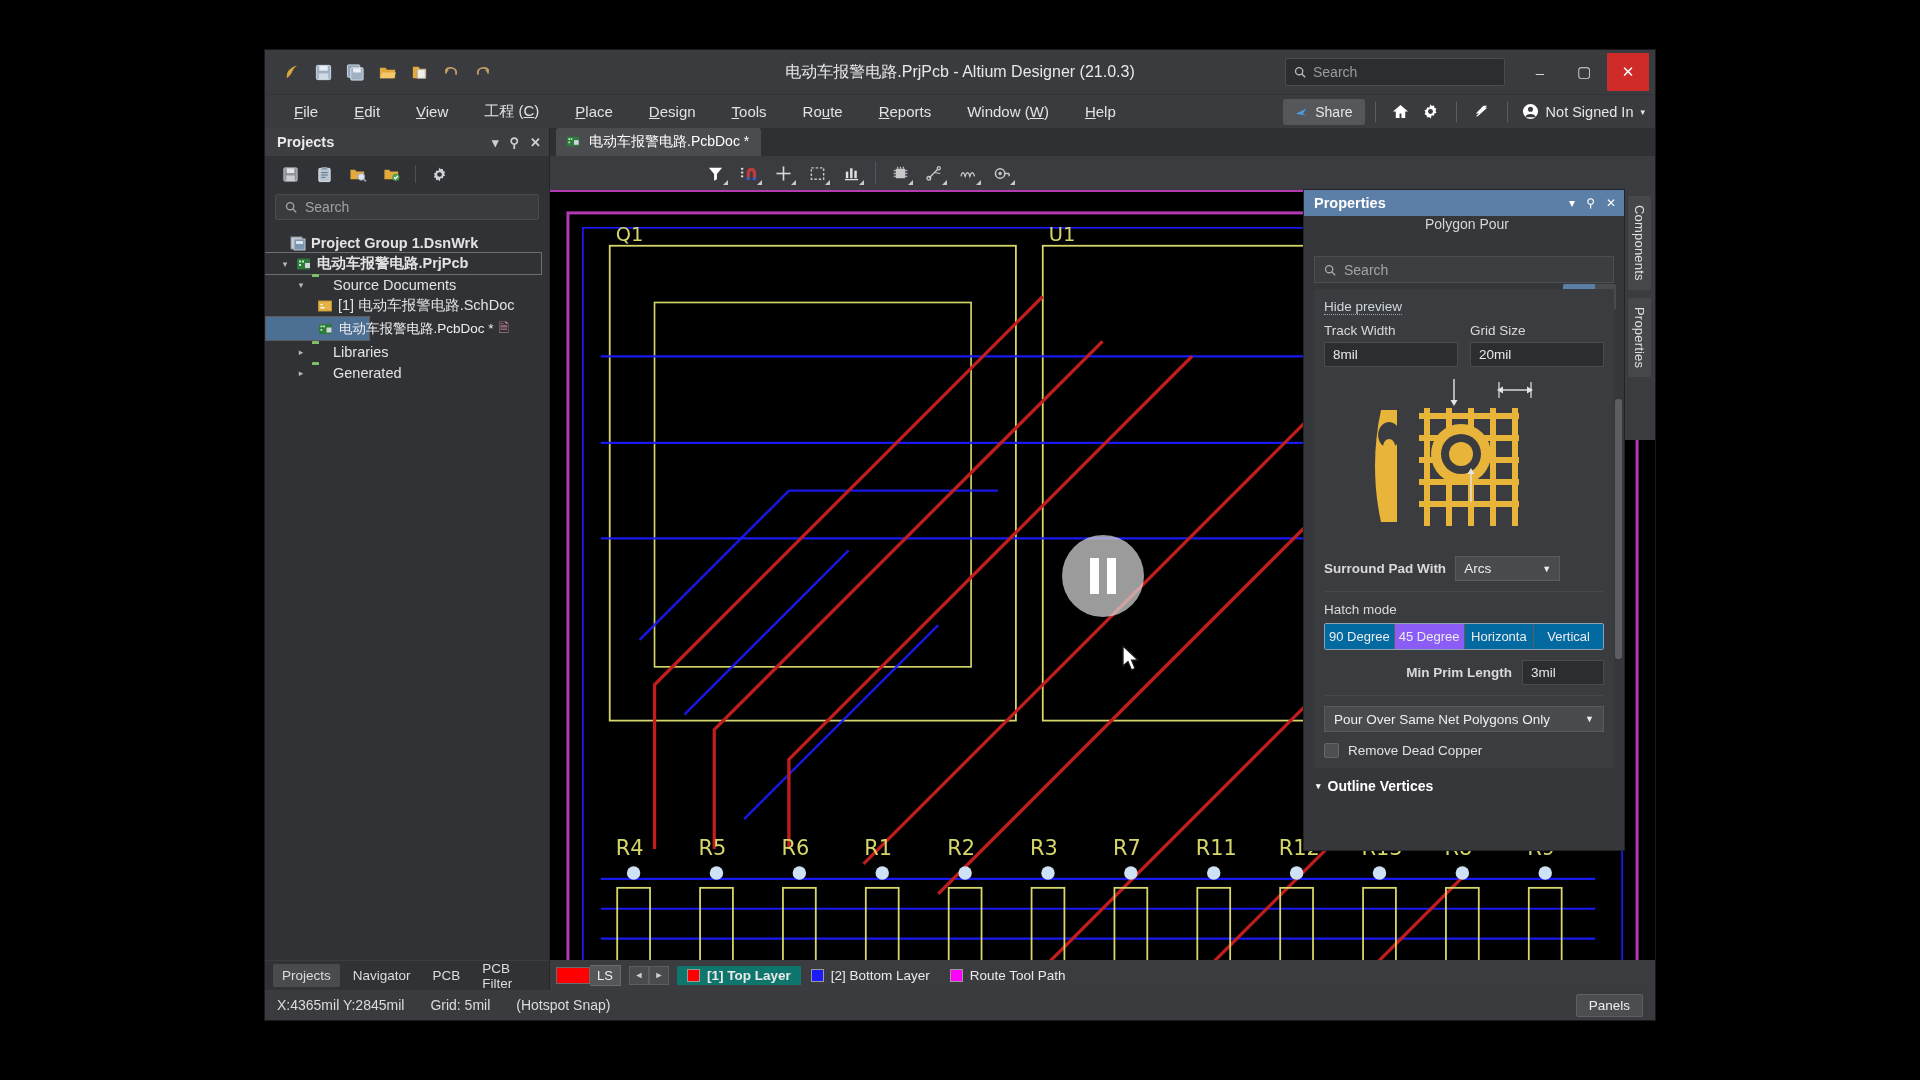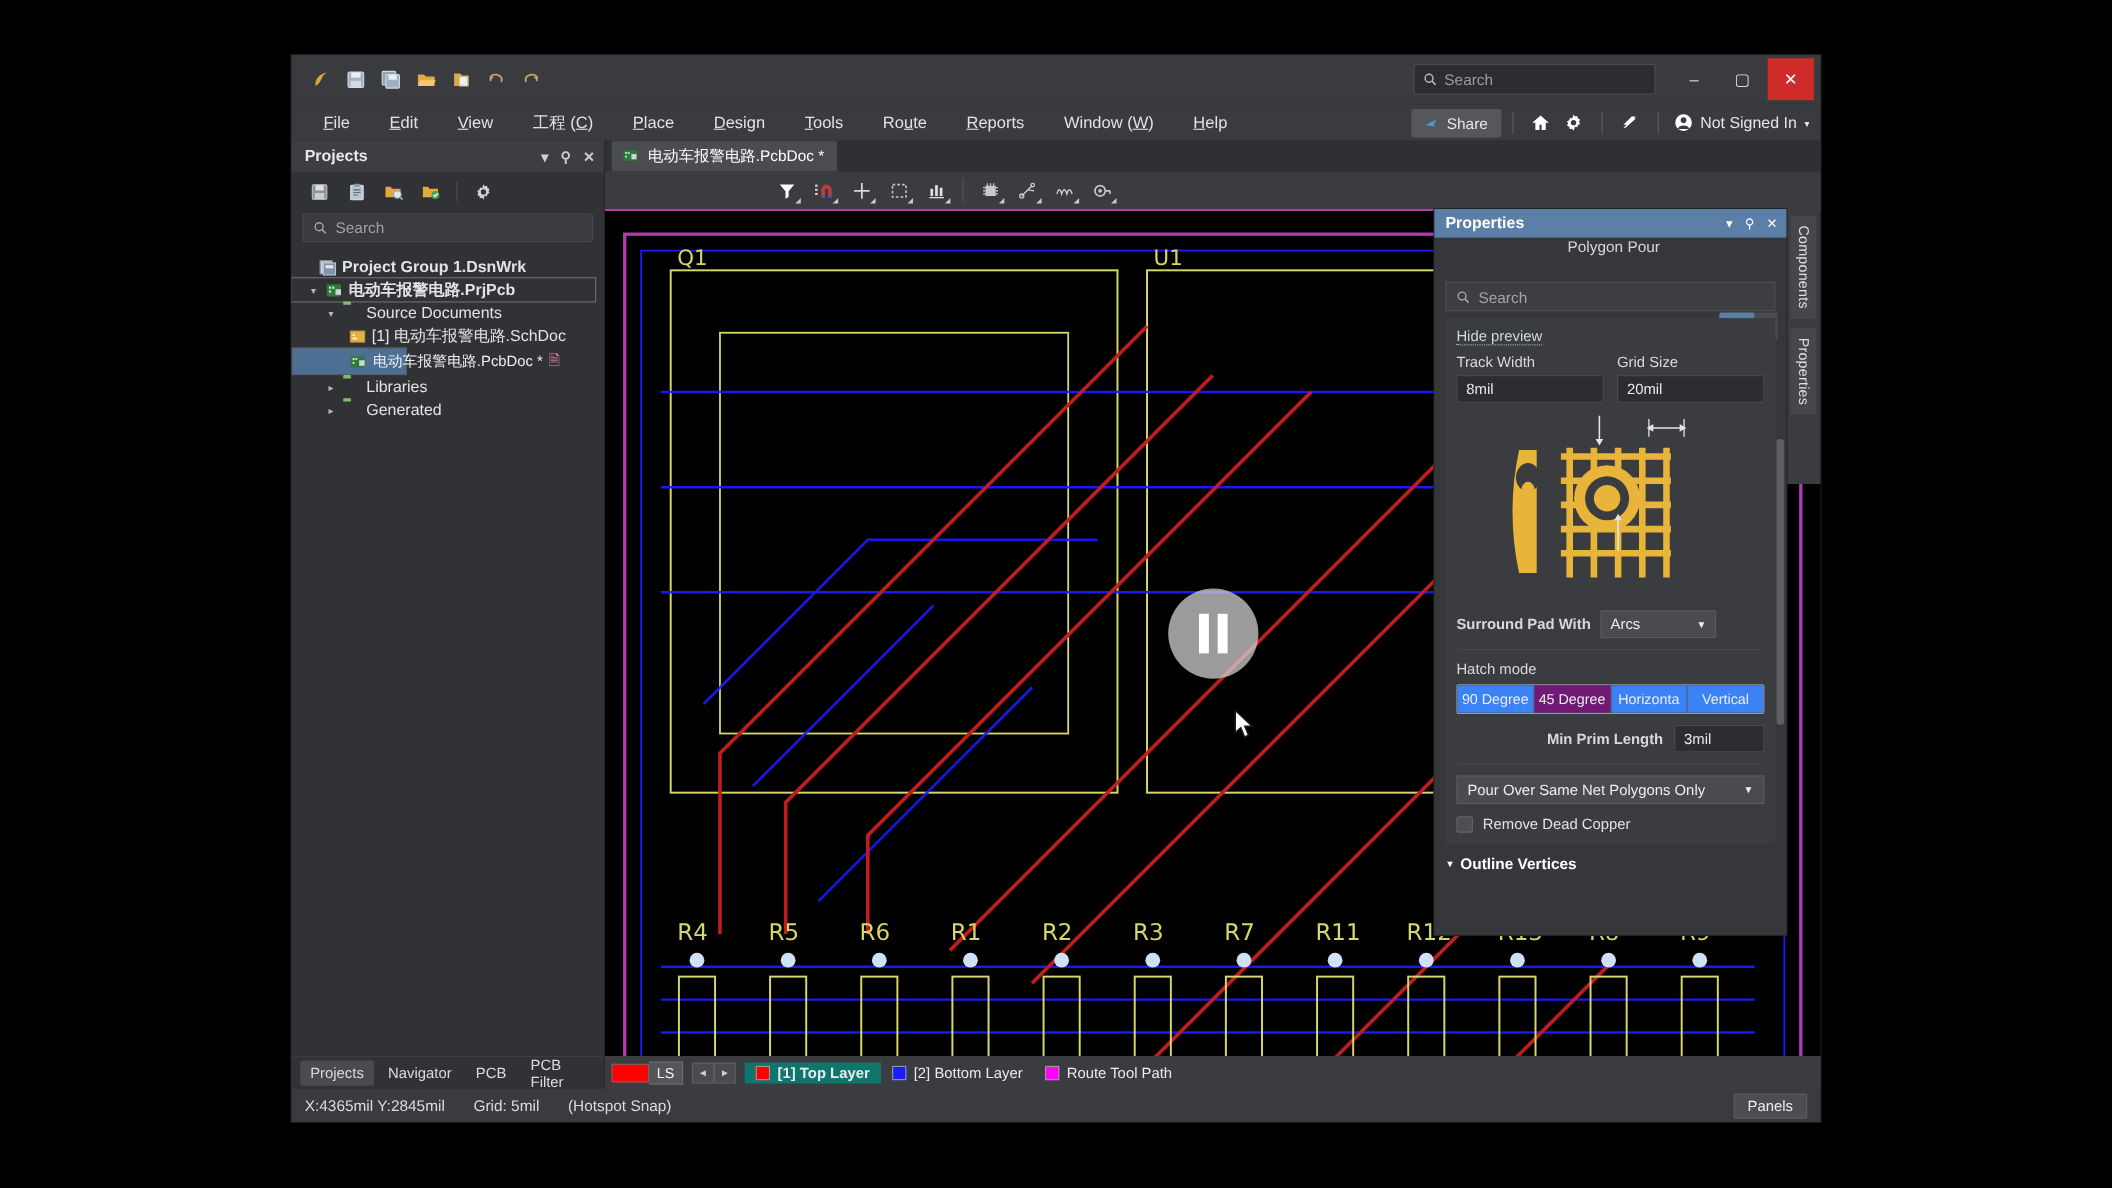--- a/index.html
+++ b/index.html
@@ -137,25 +137,25 @@
   .preview{ height:175px; display:flex; align-items:center; justify-content:center;
             margin:6px 0 2px 0; }
   .selrow{ display:flex; align-items:center; gap:9px; margin-top:8px; }
   .sellbl{ color:#d9d9d9; font-size:13.5px;font-weight:bold; }
   .sel{ flex:1; max-width:105px; background:#4a4b4f; border:1px solid #5a5b5f;
         height:25px; display:flex; align-items:center; padding:0 8px; color:#eee;
         font-size:13.5px; cursor:pointer;}
   .sel .cv{ margin-left:auto; font-size:9px; }
   .hsplit{ height:1px; background:#46474b; margin:10px 0; }
   .segbar{ display:flex; border:1px solid #8d9fb3; border-radius:2px; overflow:hidden; }
-  .seg{ flex:1; height:25px; background:#3b82f6; color:#ececec; font-size:13px;
+  .seg{ flex:1; height:25px; background:#0369a1; color:#ececec; font-size:13px;
         display:flex; align-items:center; justify-content:center; cursor:pointer;
         border-right:1px solid #5d5e62; overflow:hidden; white-space:nowrap;}
   .seg:last-child{ border-right:none; }
-  .seg.on{ background:#701a75; }
+  .seg.on{ background:#8b5cf6; }
   .minrow{ display:flex; align-items:center; gap:10px; margin-top:10px;
            justify-content:flex-end;}
   .wide-sel{ background:#4a4b4f; border:1px solid #5a5b5f; height:26px;
              display:flex; align-items:center; padding:0 9px; color:#eee;
              font-size:13.5px; cursor:pointer;}
   .chkrow{ display:flex; align-items:center; gap:9px; margin-top:11px;
            color:#e2e2e2; font-size:13.5px;}
   .chk{ width:15px;height:15px;background:#4e4f53;border:1px solid #65666a;border-radius:2px;}
   .outsec{ margin-top:10px; color:#ffffff; font-size:14px; font-weight:bold;
            display:flex; align-items:center; gap:7px; padding-left:2px;}
@@ -226,20 +226,21 @@
           </svg>
       </div>
       <div class="tb-ic">
         <svg width="20" height="20" viewBox="0 0 20 20">
             <path d="M15 11 Q16 5 9 6 Q4 7 5 12" stroke="#c7a06a" stroke-width="1.7" fill="none" stroke-linecap="round"></path>
             <path d="M15 11l1-4-4 1z" fill="#c7a06a"></path>
           </svg>
       </div>
     </div>
 
+    <div class="tb-title">电动车报警电路.PrjPcb - Altium Designer (21.0.3)</div>
 
     <div class="tb-right">
       <div class="tb-search">
         <svg width="12" height="12" viewBox="0 0 14 14">
             <circle cx="6" cy="6" r="4.2" stroke="#b9babd" stroke-width="1.5" fill="none"></circle>
             <line x1="9" y1="9" x2="13" y2="13" stroke="#b9babd" stroke-width="1.6"></line>
           </svg>
         <span>Search</span>
       </div>
       <div class="winbtn">–</div>

